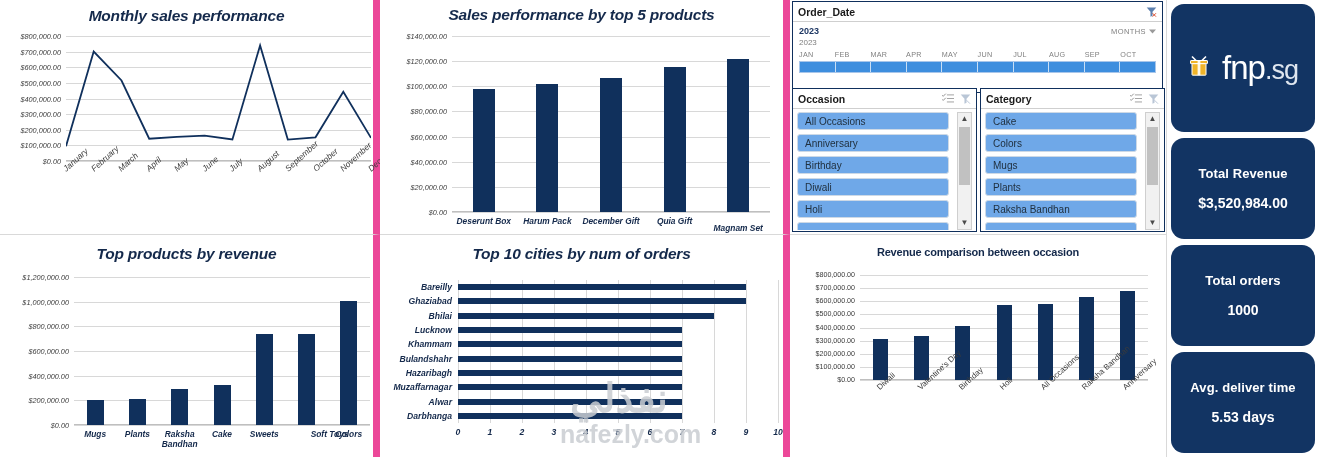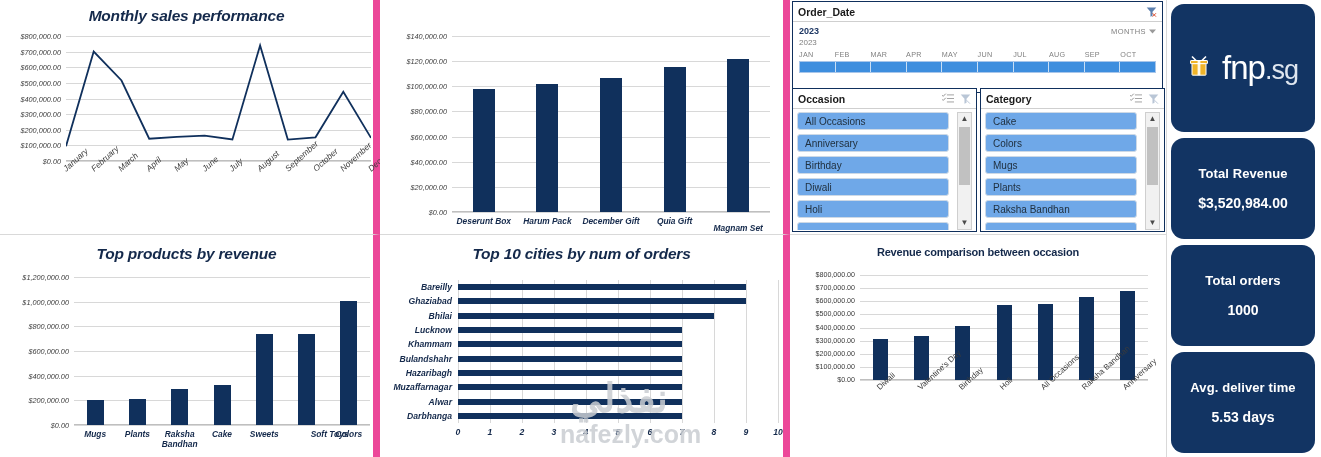--- a/index.html
+++ b/index.html
@@ -209,20 +209,21 @@
             <div class="xtick-rot" style="left: 161.364px;">July</div>
             <div class="xtick-rot" style="left: 189.091px;">August</div>
             <div class="xtick-rot" style="left: 216.818px;">September</div>
             <div class="xtick-rot" style="left: 244.545px;">October</div>
             <div class="xtick-rot" style="left: 272.273px;">November</div>
             <div class="xtick-rot" style="left: 300px;">December</div>
           </div>
       </div>
 
       <div class="panel p-sep-r p-sep-b" id="panel-top5">
+        <div class="chart-title">Sales performance by top 5 products</div>
         <div class="plot" id="p2-plot">
           <div class="axis-base"></div>
         <div class="gridline" style="top: 176px;"></div>
             <div class="ytick" style="top: 176px;">$0.00</div>
             <div class="gridline" style="top: 150.857px;"></div>
             <div class="ytick" style="top: 150.857px;">$20,000.00</div>
             <div class="gridline" style="top: 125.714px;"></div>
             <div class="ytick" style="top: 125.714px;">$40,000.00</div>
             <div class="gridline" style="top: 100.571px;"></div>
             <div class="ytick" style="top: 100.571px;">$60,000.00</div>

